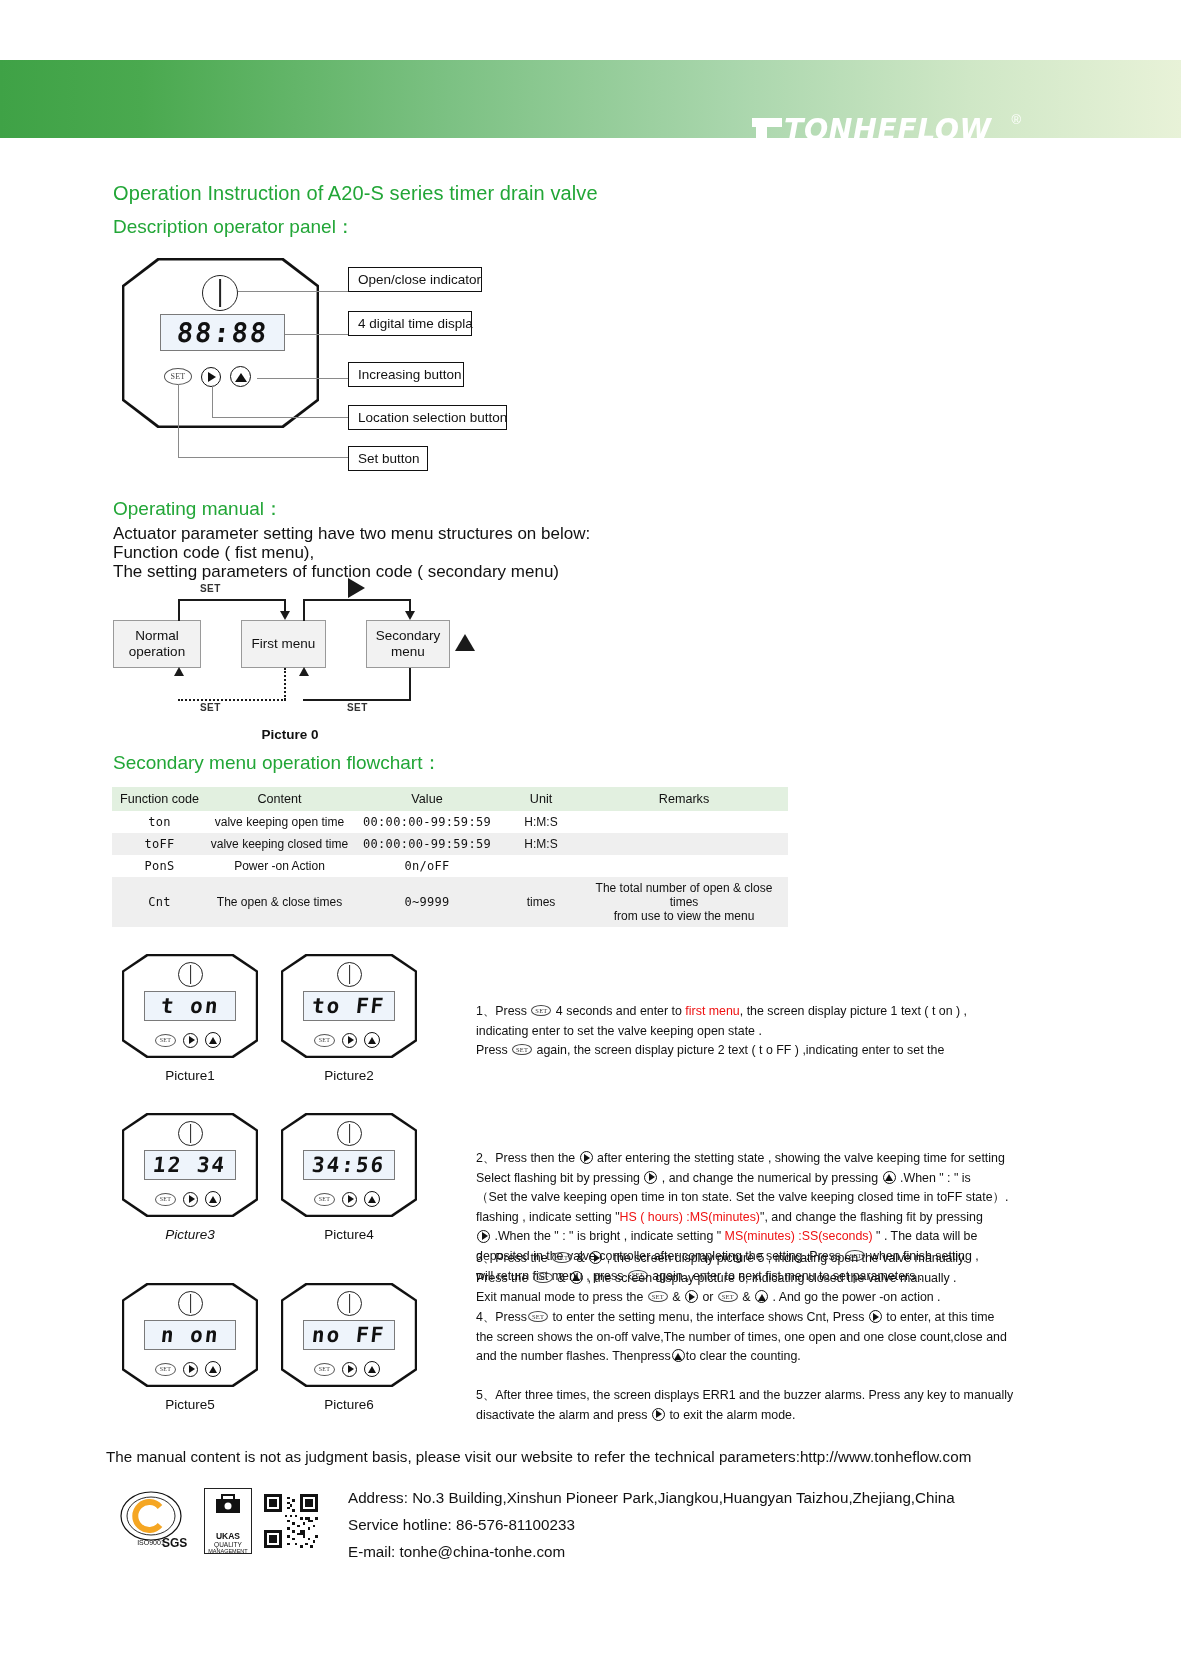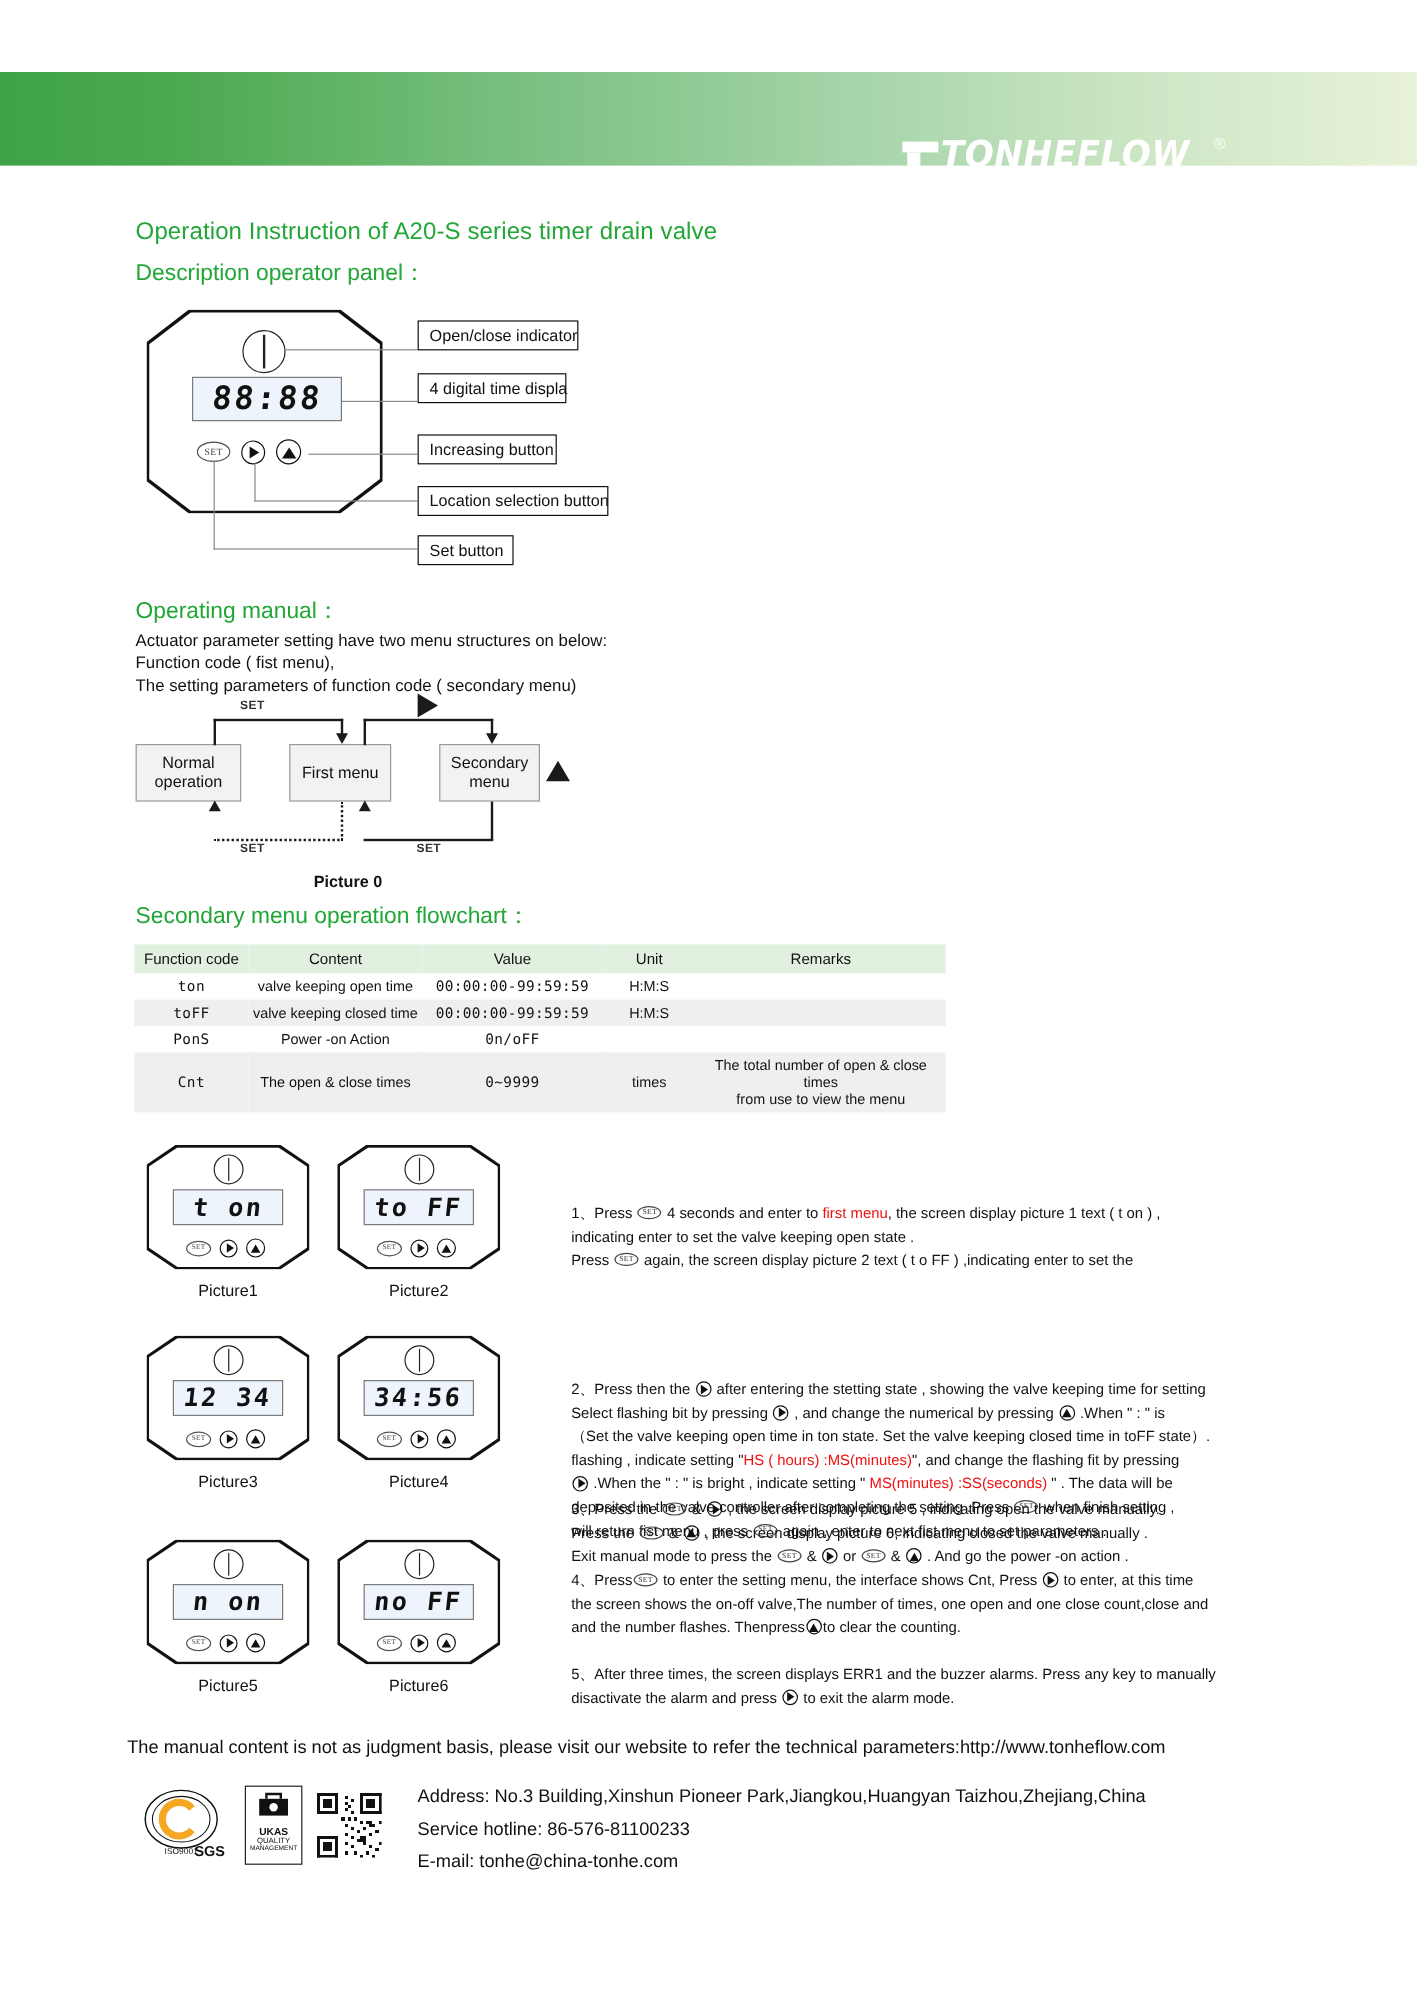--- a/index.html
+++ b/index.html
@@ -168,21 +168,21 @@
     border-left:17px solid #1a1a1a;
     border-top:10px solid transparent; border-bottom:10px solid transparent;
   }
   .big-tri-up{
     position:absolute; width:0;height:0;
     border-bottom:17px solid #1a1a1a;
     border-left:10px solid transparent; border-right:10px solid transparent;
   }
 
   .body-text{
-    position:absolute; font-size:14px; color:#111; line-height:19px;
+    position:absolute; font-size:17px; color:#111; line-height:19px;
   }
   .pic-label{
     position:absolute; font-size:13.5px; color:#111; text-align:center;
   }
 
   
   .tbl{
     position:absolute; left:112px; top:787px; width:676px;
     border-collapse:collapse;
     font-size:12px;
@@ -447,21 +447,21 @@
   </div>
   <div class="btn-row" style="left:155px;top:1191px;">
     <div class="btn-set" style="width:21px;height:13px;font-size:6px;">SET</div>
     <div class="btn-circ" style="width:15px;height:15px;margin-left:7px;">
         <i style="width:0;height:0;border-left:6px solid #111;border-top:4px solid transparent;border-bottom:4px solid transparent;margin-left:2px;"></i>
       </div>
     <div class="btn-circ" style="width:16px;height:16px;margin-left:7px;">
         <i style="width:0;height:0;border-bottom:7px solid #111;border-left:4.5px solid transparent;border-right:4.5px solid transparent;margin-top:1px;"></i>
       </div>
   </div>
-  <div class="pic-label" style="left:122px;top:1227px;width:136px;">Picture3</div>
+  <div class="pic-label" style="left:122px;top:1227px;width:136px;font-style:italic;">Picture3</div>
 </div>
 
 <div>
   <div class="oct-outline" style="left:281px;top:1113px;width:136px;height:104px;"></div>
   <div class="oct-inner" style="left:283.2px;top:1115.2px;width:131.6px;height:99.6px;"></div>
   <div class="indicator" style="left:337px;top:1121px;width:25px;height:25px;"></div>
   <div class="lcd" style="left:303px;top:1150px;width:92px;height:30px;">
     <span class="lcd-seg" style="font-size:21px;">34:56</span>
   </div>
   <div class="btn-row" style="left:314px;top:1191px;">
@@ -610,21 +610,21 @@
 </div>
 
 <div class="ukas-badge">
   <div style="text-align:center;padding-top:4px;">
     <svg width="28" height="26" viewBox="0 0 28 26" style="display:block;margin:0 auto;">
       <rect x="2" y="6" width="24" height="14" fill="#111"></rect>
       <path d="M8 6 L8 2 L20 2 L20 6" fill="none" stroke="#111" stroke-width="2"></path>
       <circle cx="14" cy="13" r="3.5" fill="#fff"></circle>
     </svg>
   </div>
-  <div style="text-align:center;font-size:8.5px;font-weight:bold;color:#111;margin-top:2px;">UKAS</div>
+  <div style="text-align:center;font-size:8.5px;font-weight:bold;color:#111;margin-top:12px;">UKAS</div>
   <div style="text-align:center;font-size:6.5px;color:#111;">QUALITY</div>
   <div style="text-align:center;font-size:5.5px;color:#111;">MANAGEMENT</div>
 </div>
 
 <div class="qr">
   <svg width="54" height="54" viewBox="0 0 21 21" shape-rendering="crispEdges">
     <rect width="21" height="21" fill="#fff"></rect>
     <g fill="#111">
       <rect x="0" y="0" width="7" height="1"></rect>
         <rect x="0" y="0" width="1" height="7"></rect>

